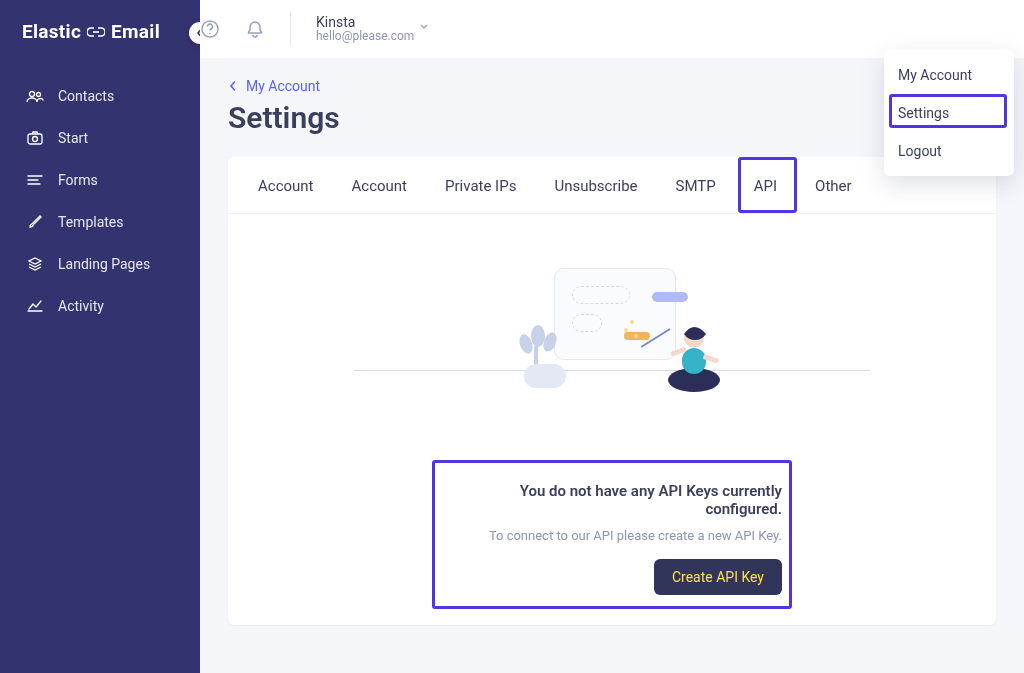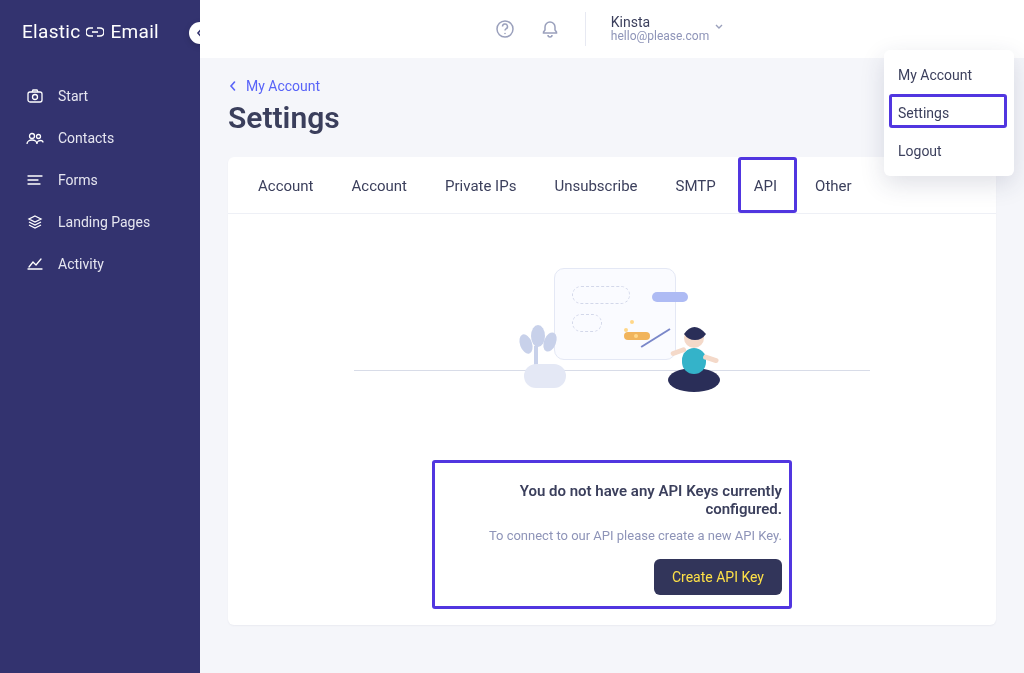--- a/index.html
+++ b/index.html
@@ -20,21 +20,21 @@
     color: #fff;
     flex-shrink: 0;
     position: relative;
   }
   .logo {
     display: flex;
     align-items: center;
     gap: 6px;
     padding: 20px 22px 24px 22px;
     font-size: 19px;
-    font-weight: 400;
+    font-weight: 700;
     letter-spacing: 0.3px;
   }
   .logo-mid { display:inline-flex; }
   .nav { padding-top: 8px; }
   .nav-item {
     display: flex;
     align-items: center;
     gap: 14px;
     padding: 13px 26px;
     font-size: 14px;
@@ -57,21 +57,21 @@
     cursor: pointer;
   }
 
   
   .main { flex: 1; display:flex; flex-direction:column; }
   .topbar {
     height: 58px;
     background: #fff;
     display:flex;
     align-items:center;
-    justify-content:center;
+    justify-content:flex-start;
     padding: 0 20px 0 0;
     gap: 25px;
     position: relative;
     z-index: 5;
   }
   .top-icon { color:#8e94b8; cursor:pointer; display:inline-flex; }
   .top-sep { width:1px; height:34px; background:#e7e9f2; }
   .user-block { display:flex; flex-direction:column; line-height:1.15; cursor:pointer; position:relative; }
   .user-name { font-size:14px; color:#3b3f5c; }
   .user-email { font-size:12px; color:#8e94b8; }
@@ -217,48 +217,56 @@
       <span>Email</span>
     </div>
     <div class="collapse-btn">
       <svg width="10" height="10" viewBox="0 0 10 10">
           <path d="M6.5 1 L3 5 L6.5 9" fill="none" stroke="#33336f" stroke-width="1.6" stroke-linecap="round"></path>
         </svg>
     </div>
     <nav class="nav">
       <div class="nav-item">
         <span class="icon">
-          <svg width="16" height="14" viewBox="0 0 16 14" fill="none" stroke="#fff" stroke-width="1.3">
-              <rect x="1" y="3" width="14" height="10" rx="2"></rect>
-              <circle cx="8" cy="8" r="2.5"></circle>
-              <path d="M5 3 l1 -2 h4 l1 2"></path>
-            </svg>
-        </span>
-        <span>Start</span>
-      </div>
-      <div class="nav-item">
-        <span class="icon">
           <svg width="18" height="14" viewBox="0 0 18 14" fill="none" stroke="#fff" stroke-width="1.3">
               <circle cx="6" cy="5" r="2.5"></circle>
               <circle cx="12.5" cy="5.5" r="2"></circle>
               <path d="M1 13 c0-2.5 2.5-4 5-4 s5 1.5 5 4"></path>
               <path d="M11 12.5 c0-1.8 1.8-3 3.5-3 s2.5 .8 2.5 2"></path>
             </svg>
         </span>
         <span>Contacts</span>
       </div>
       <div class="nav-item">
         <span class="icon">
+          <svg width="16" height="14" viewBox="0 0 16 14" fill="none" stroke="#fff" stroke-width="1.3">
+              <rect x="1" y="3" width="14" height="10" rx="2"></rect>
+              <circle cx="8" cy="8" r="2.5"></circle>
+              <path d="M5 3 l1 -2 h4 l1 2"></path>
+            </svg>
+        </span>
+        <span>Start</span>
+      </div>
+      <div class="nav-item">
+        <span class="icon">
           <svg width="16" height="12" viewBox="0 0 16 12" fill="none" stroke="#fff" stroke-width="1.3" stroke-linecap="round">
               <path d="M1 2 H15"></path>
               <path d="M1 6 H11"></path>
               <path d="M1 10 H13"></path>
             </svg>
         </span>
         <span>Forms</span>
+      </div>
+      <div class="nav-item">
+        <span class="icon">
+          <svg width="16" height="16" viewBox="0 0 16 16" fill="none" stroke="#fff" stroke-width="1.3" stroke-linecap="round">
+              <path d="M3 13 c0-2 1-3 2.5-3.5 L13 2 l1 1 L6.5 10.5 C6 12 5 13 3 13z"></path>
+            </svg>
+        </span>
+        <span>Templates</span>
       </div>
       <div class="nav-item">
         <span class="icon">
           <svg width="16" height="16" viewBox="0 0 16 16" fill="none" stroke="#fff" stroke-width="1.3">
               <path d="M8 2 L14 5 L8 8 L2 5 Z"></path>
               <path d="M2 8 L8 11 L14 8"></path>
               <path d="M2 11 L8 14 L14 11"></path>
             </svg>
         </span>
         <span>Landing Pages</span>

